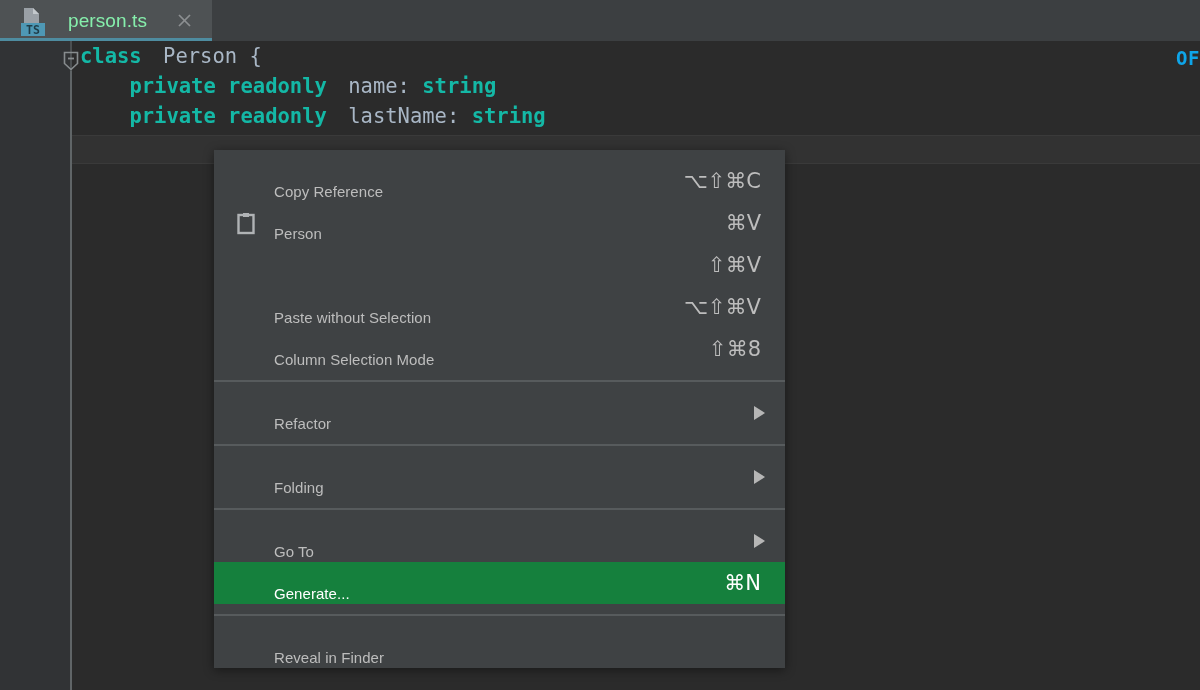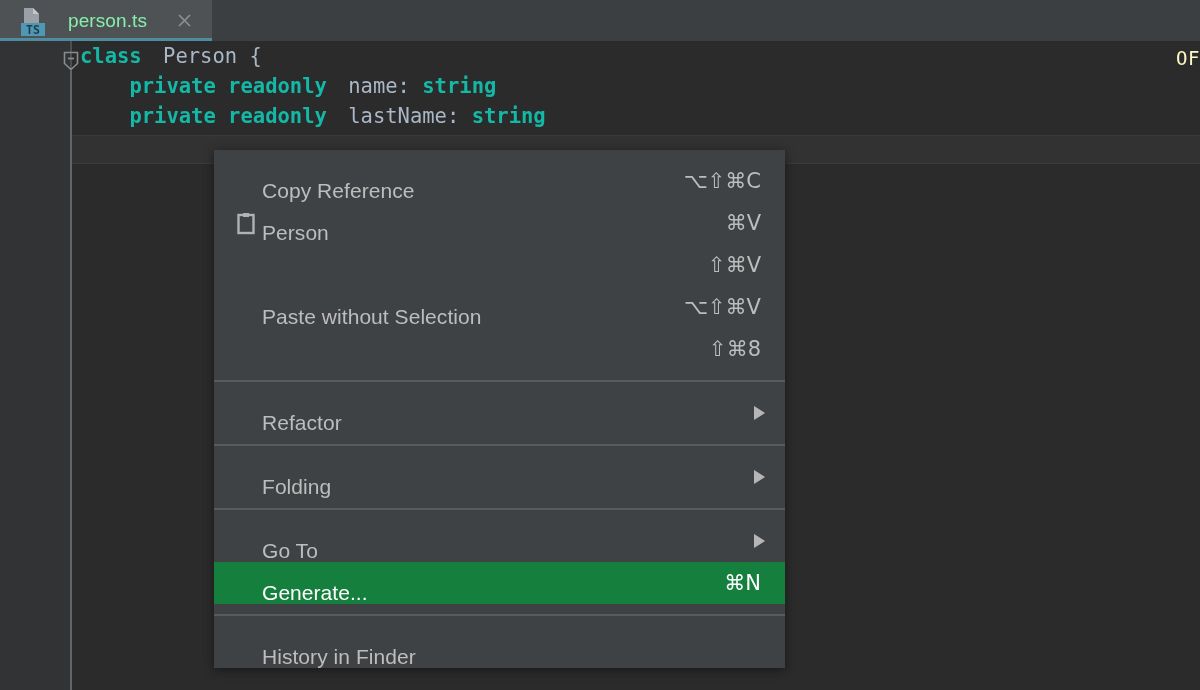--- a/index.html
+++ b/index.html
@@ -139,22 +139,23 @@
   .kw { color: #14b8a6; font-weight: bold; }
   .ident { color: #a9b7c6; margin-left: 9px; }
   .plain { color: #a9b7c6; }
 
   .inlay-of {
     position: absolute;
     right: 0;
     top: 6px;
     font-family: "DejaVu Sans Mono", monospace;
     font-size: 19px;
-    color: #fef9c3;
+    color: #0ea5e9;
     letter-spacing: 0.5px;
+    font-weight: bold;
   }
 
   
   .menu {
     position: absolute;
     left: 214px;
     top: 150px;
     width: 571px;
     background: #3f4244;
     box-shadow: 0 2px 10px rgba(0,0,0,0.45);
@@ -172,22 +173,22 @@
   .menu-item.selected { background: #15803d; }
   .mi-icon {
     position: absolute;
     left: 22px;
     top: 10px;
     width: 22px;
     height: 23px;
   }
   .mi-label {
     position: absolute;
-    left: 48px;
-    font-size: 21px;
+    left: 60px;
+    font-size: 15px;
     color: #bdbdbd;
     letter-spacing: 0.05px;
     white-space: nowrap;
     margin-top: 20px;
   }
   .menu-item.selected .mi-label { color: #ffffff; }
   .mi-shortcut {
     position: absolute;
     right: 24px;
     font-size: 21px;
@@ -270,20 +271,21 @@
           <span class="mi-shortcut">⌘V</span>
         </div>
         <div class="menu-item">
           <span class="mi-shortcut">⇧⌘V</span>
         </div>
         <div class="menu-item">
           <span class="mi-label">Paste without Selection</span>
           <span class="mi-shortcut">⌥⇧⌘V</span>
         </div>
         <div class="menu-item">
+          <span class="mi-label">Column Selection Mode</span>
           <span class="mi-shortcut">⇧⌘8</span>
         </div>
       </div>
       <div class="menu-sep"></div>
       <div class="menu-group">
         <div class="menu-item">
           <span class="mi-label">Refactor</span>
           <span class="mi-arrow"></span>
         </div>
       </div>
@@ -301,18 +303,18 @@
           <span class="mi-arrow"></span>
         </div>
         <div class="menu-item selected">
           <span class="mi-label">Generate...</span>
           <span class="mi-shortcut">⌘N</span>
         </div>
       </div>
       <div class="menu-sep"></div>
       <div class="menu-group">
         <div class="menu-item">
-          <span class="mi-label">History in Finder</span>
+          <span class="mi-label">Reveal in Finder</span>
         </div>
       </div>
     </div>
 
 </div>
 
 </body></html>

